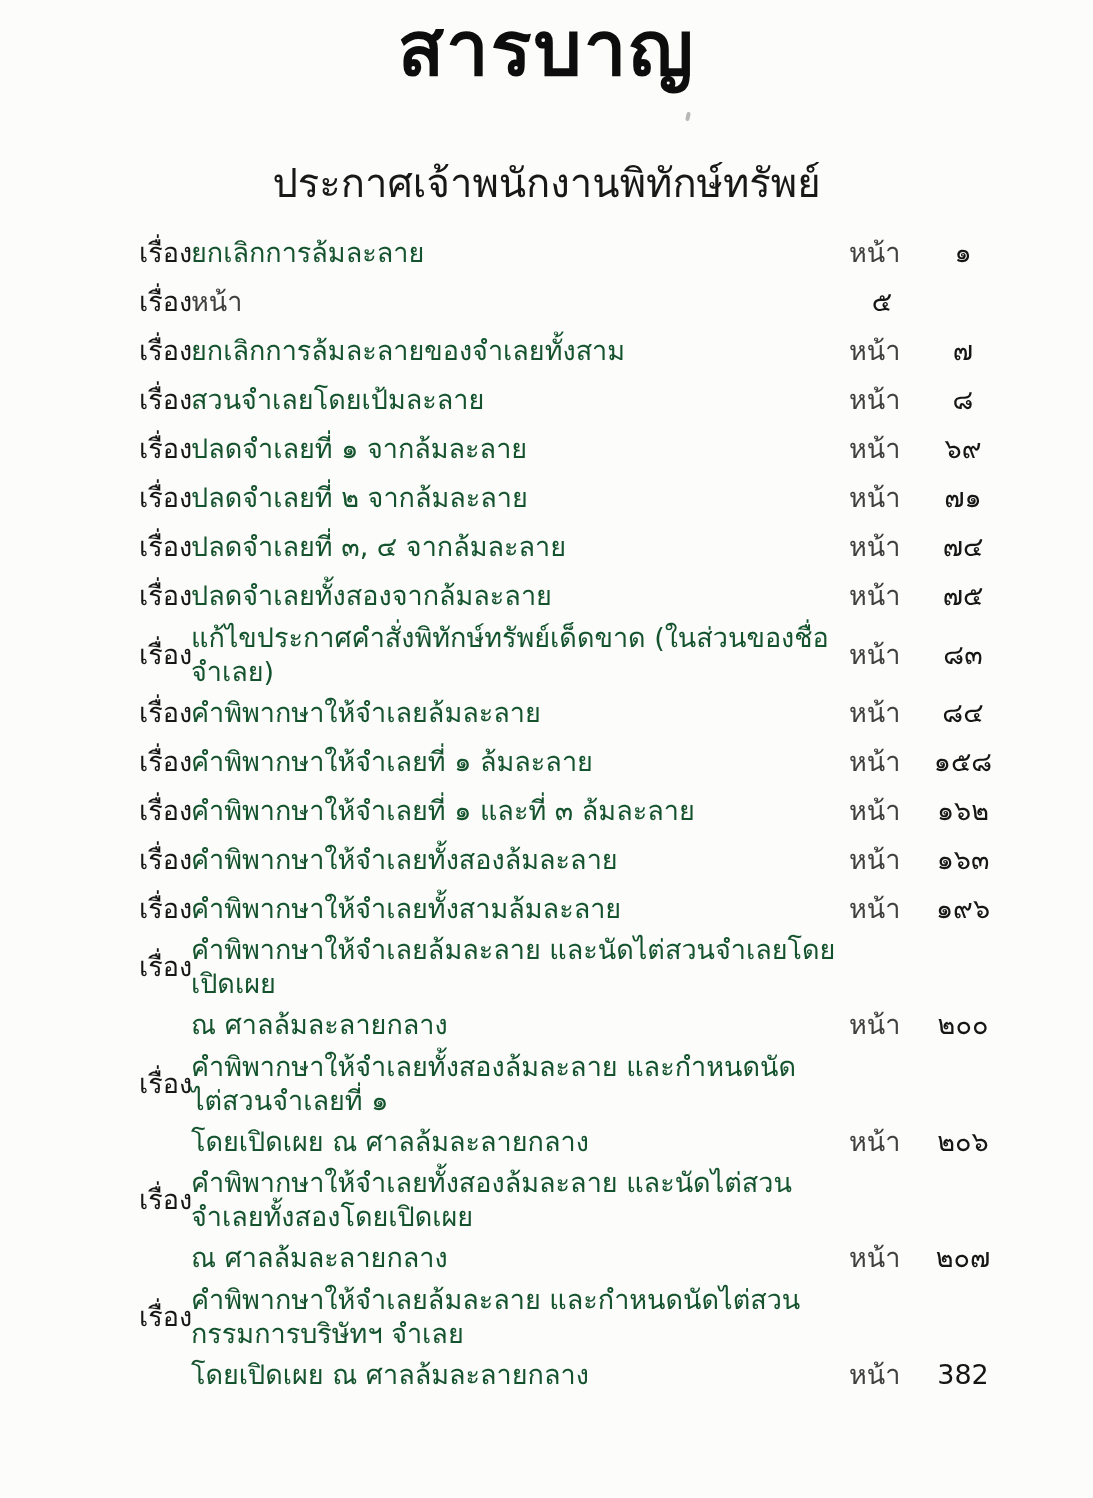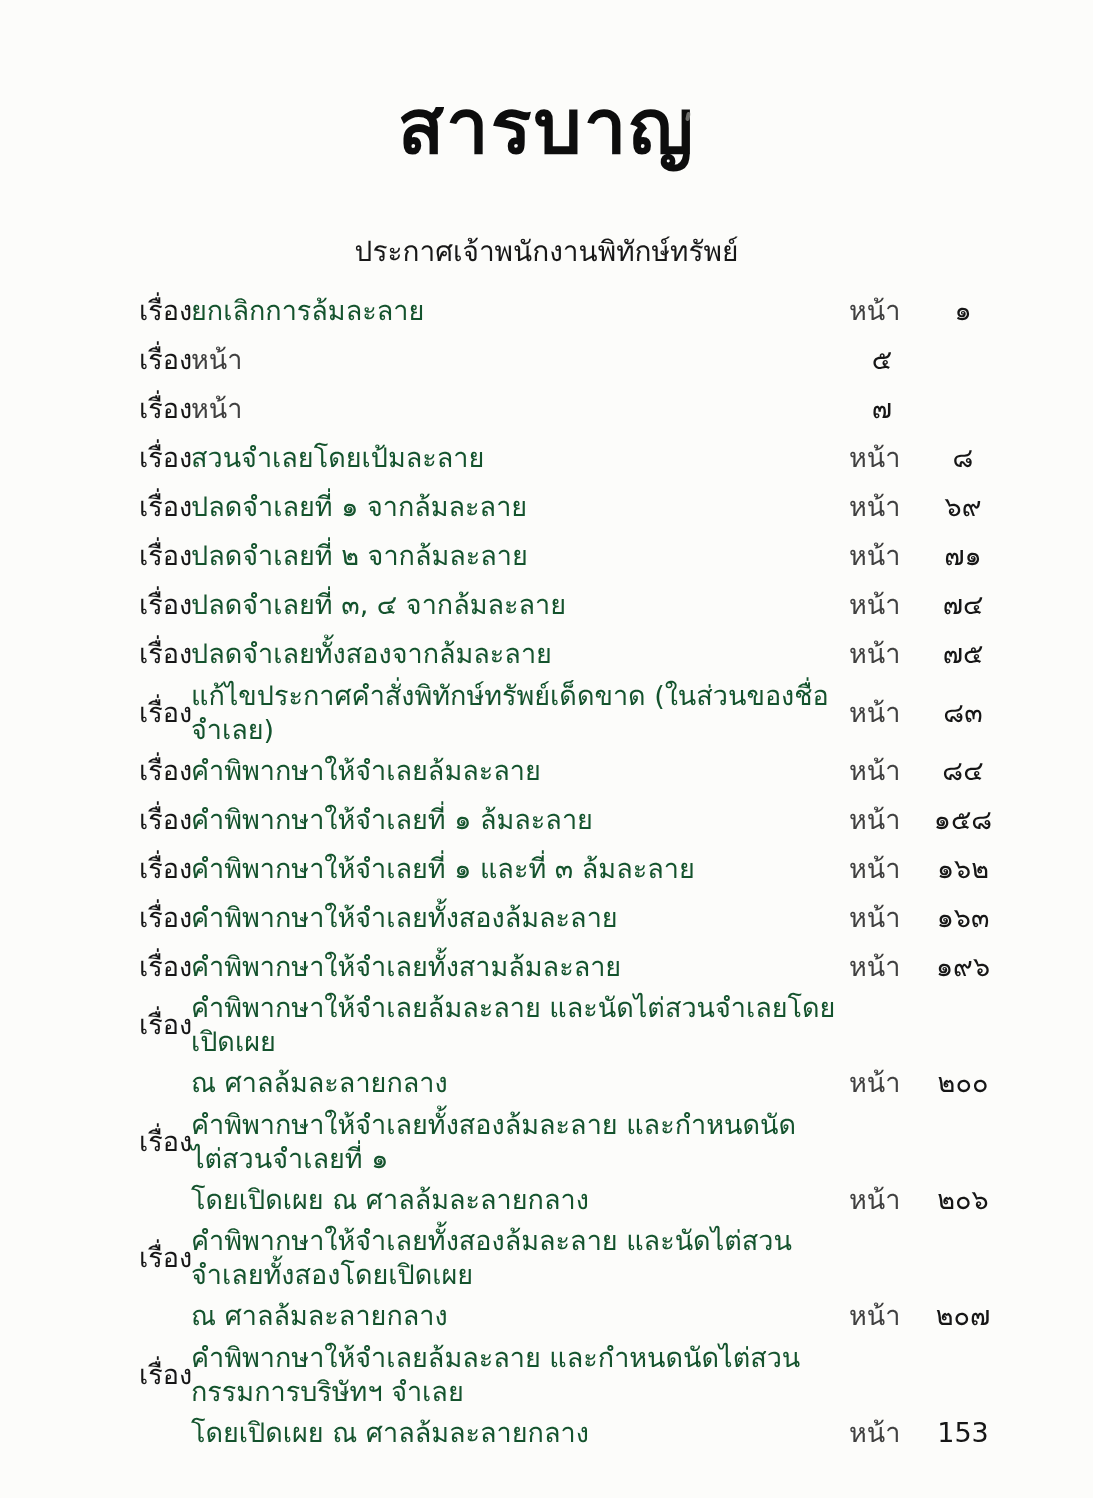--- a/index.html
+++ b/index.html
@@ -15,32 +15,31 @@
     overflow: hidden;
   }
   .page {
     width: 1093px;
     height: 1498px;
     box-sizing: border-box;
     position: relative;
   }
   .title {
     margin: 0;
-    padding-top: 78px;
     text-align: center;
     font-size: 76px;
     font-weight: 800;
     letter-spacing: 2px;
     line-height: 1.3;
     color: #0d0d0d;
   }
   .subtitle {
     margin-top: 52px;
     text-align: center;
-    font-size: 28px;
+    font-size: 40px;
     font-weight: 400;
     color: #181818;
   }
   .toc {
     margin: 14px 82px 0 104px; 
   }
   .entry { }
   .line-row {
     display: grid;
     grid-template-columns: 52px 1fr 66px 96px;
@@ -87,20 +86,21 @@
       <div class="entry">
         <div class="line-row">
           <span class="cell label">เรื่อง</span>
           <span class="cell page-label">หน้า</span>
           <span class="cell page-num">๕</span>
         </div>
       </div>
       <div class="entry">
         <div class="line-row">
           <span class="cell label">เรื่อง</span>
+          <span class="cell text">ยกเลิกการล้มละลายของจำเลยทั้งสาม</span>
           <span class="cell page-label">หน้า</span>
           <span class="cell page-num">๗</span>
         </div>
       </div>
       <div class="entry">
         <div class="line-row">
           <span class="cell label">เรื่อง</span>
           <span class="cell text">สวนจำเลยโดยเป้มละลาย</span>
           <span class="cell page-label">หน้า</span>
           <span class="cell page-num">๘</span>
@@ -232,17 +232,17 @@
         <div class="line-row">
           <span class="cell label">เรื่อง</span>
           <span class="cell text">คำพิพากษาให้จำเลยล้มละลาย  และกำหนดนัดไต่สวนกรรมการบริษัทฯ  จำเลย</span>
           <span class="cell page-label"></span>
           <span class="cell page-num"></span>
         </div>
         <div class="line-row">
           <span class="cell label"></span>
           <span class="cell text">โดยเปิดเผย  ณ  ศาลล้มละลายกลาง</span>
           <span class="cell page-label">หน้า</span>
-          <span class="cell page-num">153</span>
+          <span class="cell page-num">382</span>
         </div>
       </div>
     </div>
 </div>
 
 </body></html>

